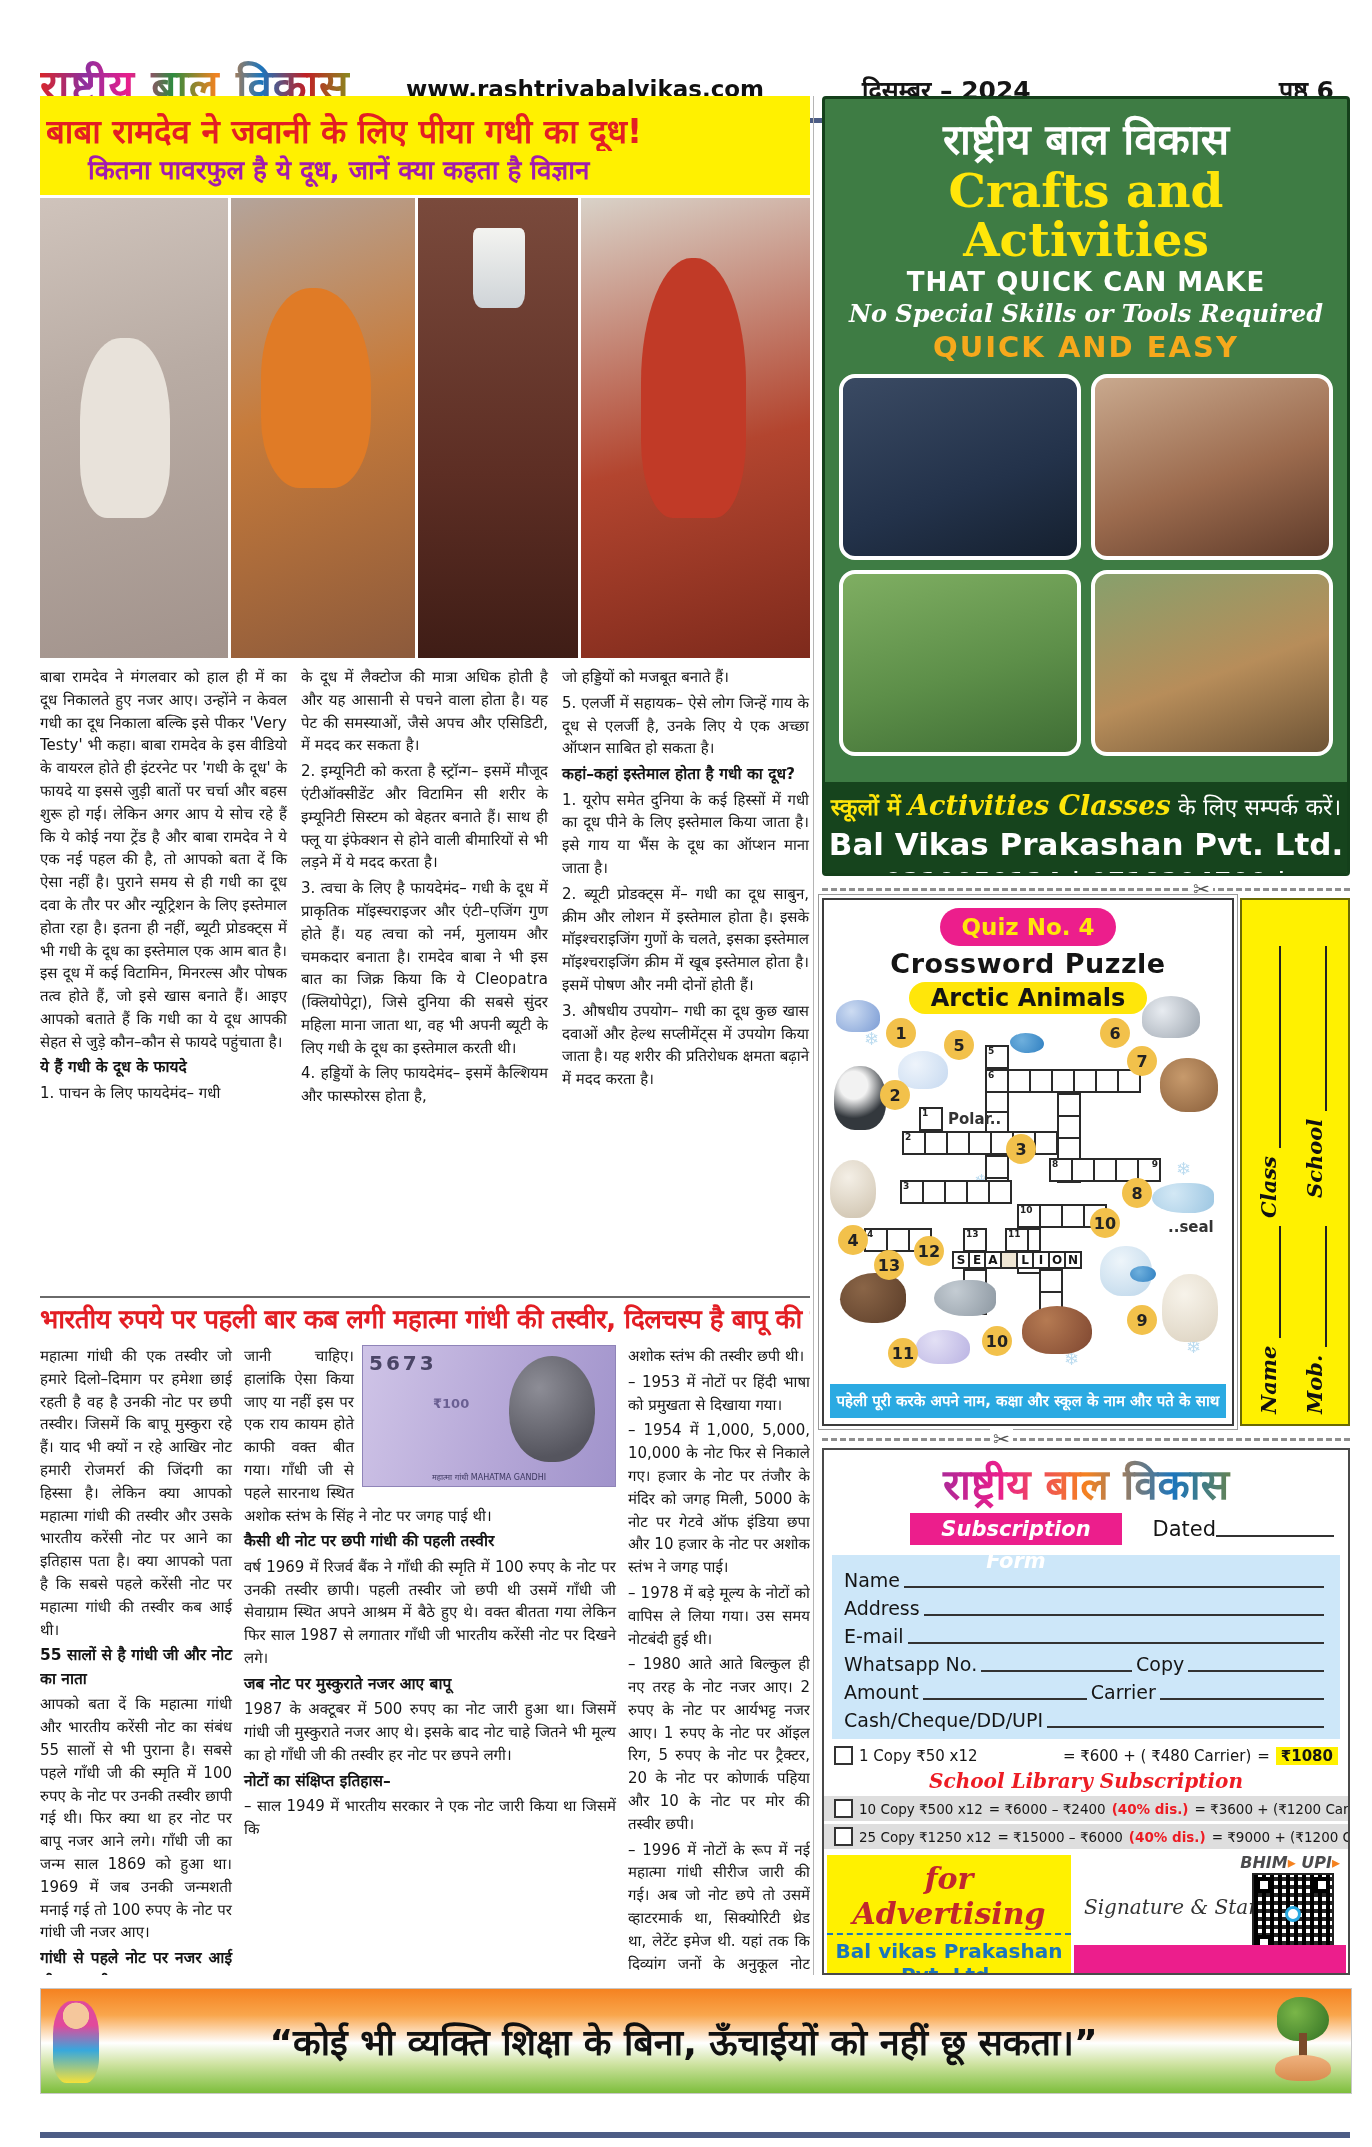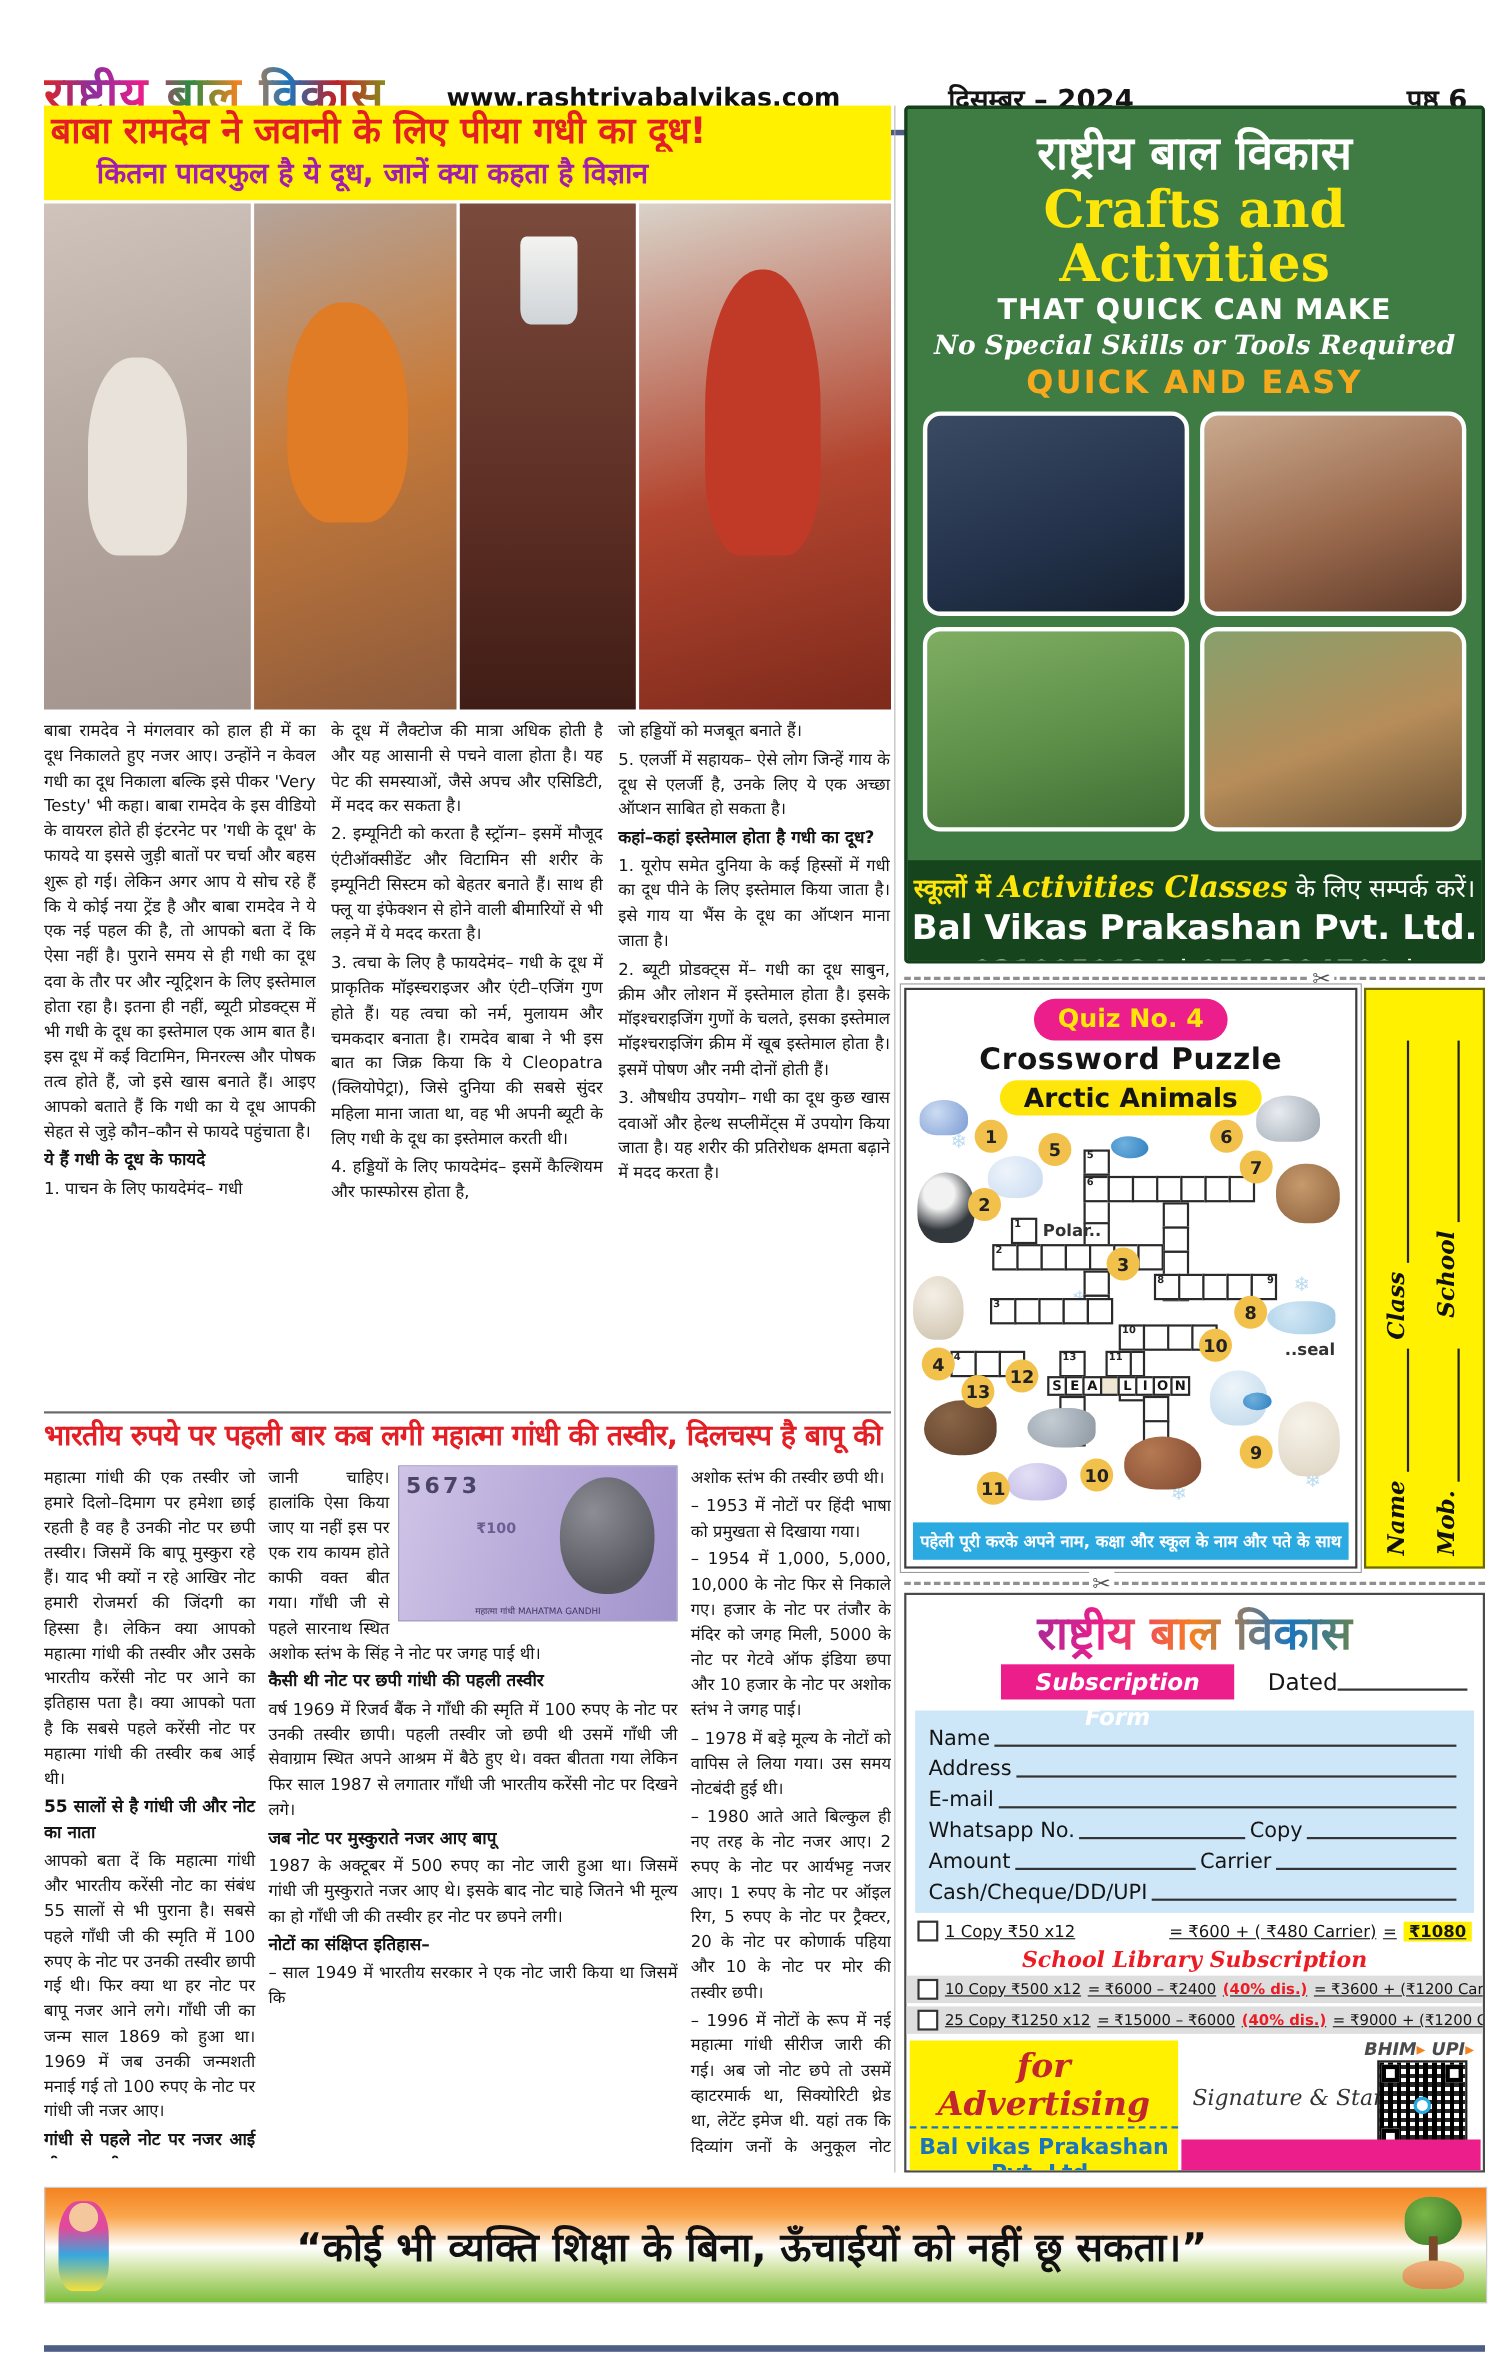--- a/index.html
+++ b/index.html
@@ -12,21 +12,21 @@
         -webkit-background-clip:text;background-clip:text;color:transparent;letter-spacing:1px;white-space:nowrap;}
   .logo-underline{position:absolute;left:0;top:62px;width:348px;height:5px;background:#f6b26b;}
   .site{position:absolute;left:366px;top:24px;font-size:23px;font-weight:bold;color:#111;}
   .hdate{position:absolute;left:822px;top:20px;font-size:25px;font-weight:bold;}
   .hpage{position:absolute;right:16px;top:20px;font-size:25px;font-weight:bold;}
   .blue-rule{position:absolute;left:390px;top:118px;width:960px;height:5px;background:#4d5d85;}
   .vdiv{position:absolute;left:813px;top:96px;width:1px;height:1879px;background:#b5b5b5;}
   
   .left{position:absolute;left:40px;top:96px;width:770px;}
   .hlbox{background:#fff100;padding:4px 6px 8px;}
-  .hl1{font-size:33px;font-weight:bold;color:#e31e24;line-height:1.15;white-space:nowrap;overflow:hidden;}
+  .hl1{font-size:33px;font-weight:bold;color:#e31e24;line-height:1.15;white-space:nowrap;overflow:hidden;margin-top:13px;}
   .hl2{font-size:26px;font-weight:bold;color:#a21caf;padding-left:42px;white-space:nowrap;overflow:hidden;}
   .collage{margin-top:3px;height:460px;display:flex;gap:3px;}
   .ph{position:relative;overflow:hidden;}
   .ph1{width:188px;background:linear-gradient(165deg,#cfc3bb 0%,#b9aca4 40%,#a2938c 100%);}
   .ph2{width:184px;background:linear-gradient(160deg,#b4a49b 0%,#c77b3a 45%,#8c5a3c 100%);}
   .ph3{width:160px;background:linear-gradient(180deg,#7a4a3c 0%,#5d2e24 60%,#3f1d16 100%);}
   .ph4{flex:1;background:linear-gradient(165deg,#d9d2c8 0%,#b3452f 55%,#7e2a1c 100%);}
   .blob{position:absolute;border-radius:50%;}
   .a1cols{display:flex;gap:14px;margin-top:8px;height:622px;overflow:hidden;
           font-size:15px;line-height:1.52;text-align:justify;}
@@ -111,21 +111,21 @@
   .srow2{display:flex;align-items:center;padding:2px 14px;}
   .sbadge{width:212px;height:32px;background:#ec1e8c;color:#fff;font-style:italic;font-weight:bold;
           font-size:21px;text-align:center;line-height:32px;margin-left:72px;}
   .dated{margin-left:auto;font-size:21px;}
   .dline{display:inline-block;width:118px;border-bottom:2px solid #333;height:14px;}
   .fields{background:#cde7f9;margin:8px 8px 4px;padding:8px 12px;}
   .frow{display:flex;align-items:flex-end;font-size:19px;height:28px;}
   .fl{flex:1;border-bottom:2px solid #333;margin:0 4px 3px;height:12px;}
   .fl2{flex:0.9;}
   .flab{white-space:nowrap;}
-  .prow{display:flex;align-items:center;gap:6px;padding:3px 10px;font-size:15px;white-space:nowrap;text-decoration:underline;}
+  .prow{display:flex;align-items:center;gap:6px;padding:3px 10px;font-size:15px;white-space:nowrap;}
   .prow.gray{background:#dedede;margin:3px 0;font-size:13.5px;}
   .cb{width:15px;height:15px;border:2px solid #333;background:#fff;flex:none;}
   .ppre{margin-left:auto;}
   .pdis{color:#ed1c24;font-weight:bold;}
   .ptot{background:#fff100;font-weight:bold;padding:0 5px;}
   .libline{text-align:center;color:#ed1c24;font-family:"DejaVu Serif",serif;font-style:italic;
            font-weight:bold;font-size:20px;margin:1px 0;}
   .sbottom{position:relative;height:140px;margin-top:4px;}
   .advbox{position:absolute;left:3px;top:2px;width:244px;height:132px;background:#fff100;text-align:center;}
   .advtitle{font-family:"DejaVu Serif",serif;font-style:italic;font-weight:bold;font-size:30px;color:#c1272d;

